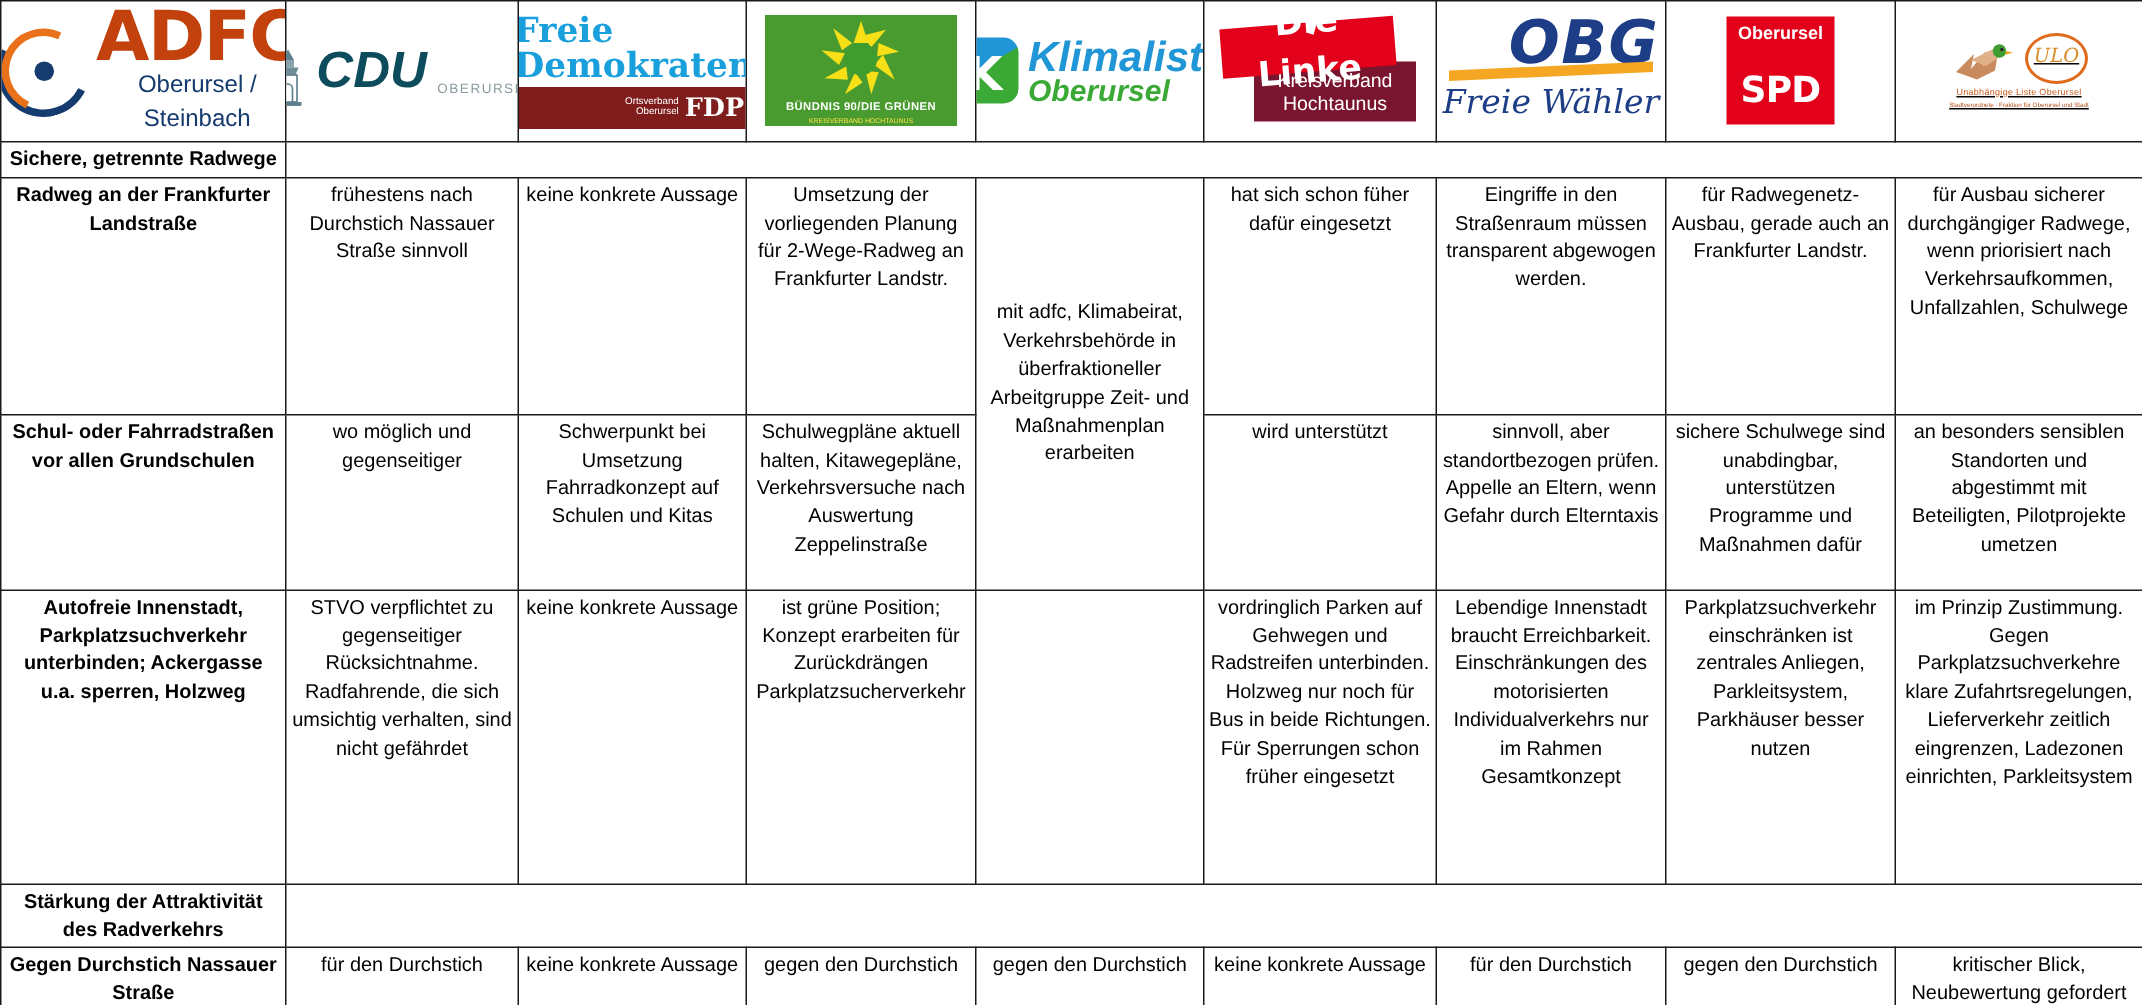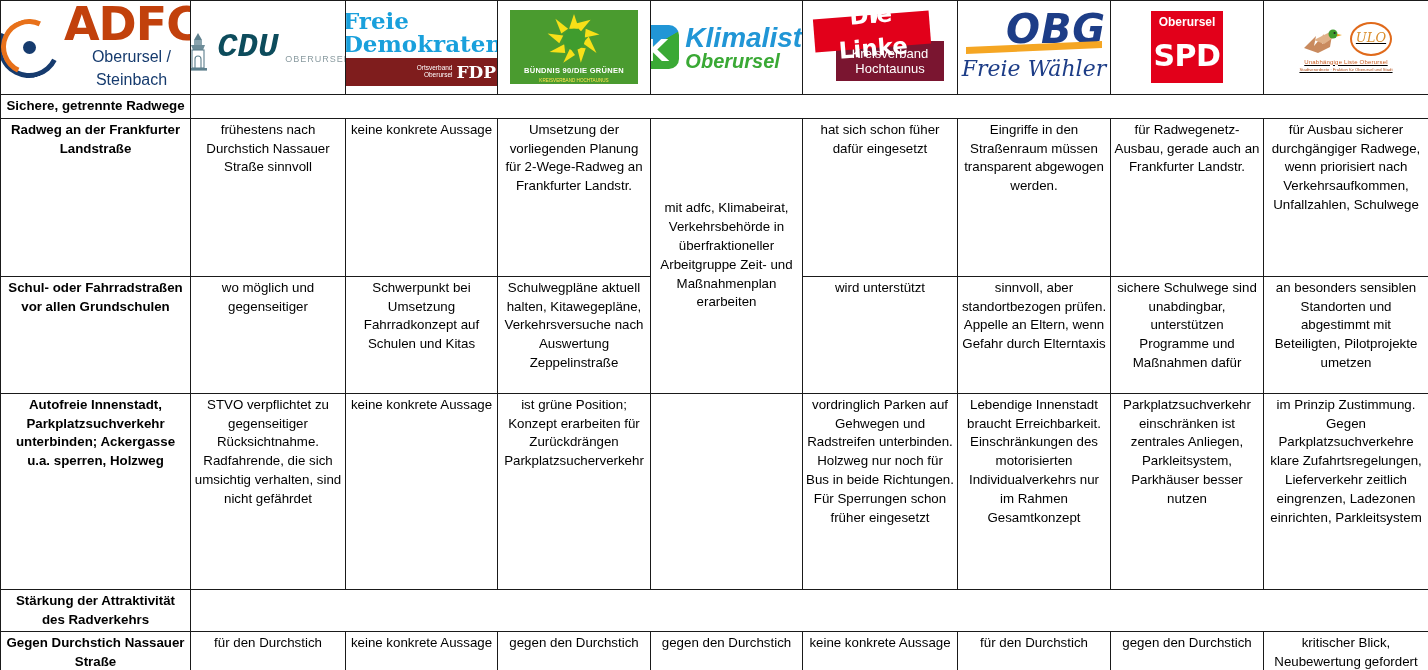--- a/index.html
+++ b/index.html
@@ -95,21 +95,21 @@
     font-size: 46px; font-weight: bold; color:#c2410c;
     letter-spacing:-1px; line-height:0.92; font-family:"DejaVu Sans", sans-serif;
   }
   .adfc-sub { font-size: 16px; color:#163b6e; margin-top:1px; }
 
   
   .cdu { display:flex; align-items:flex-end; gap:7px; }
   .cdu-church { width:24px; height:40px; position:relative; }
   .cdu-name {
     font-size:34px; font-weight:bold; color:#0d4c5c; letter-spacing:0px;
-    font-family:Liberation Mono, monospace; font-style:italic;
+    font-family:Liberation Sans, sans-serif; font-style:italic;
   }
   .cdu-sub { font-size:9px; color:#8a9ba0; letter-spacing:1px; padding-bottom:6px; }
 
   
   .fdp { text-align:left; padding-left:2px; }
   .fdp-l1 { font-size:23px; font-weight:bold; color:#19a0dc; line-height:1.0;
             font-family:"DejaVu Serif", serif; }
   .fdp-l2 { font-size:23px; font-weight:bold; color:#19a0dc; line-height:1.0;
             font-family:"DejaVu Serif", serif; }
   .fdp-bar {
@@ -175,21 +175,21 @@
   }
   .obg-sub { font-size:22px; font-style:italic; color:#1d3d87; font-family:"DejaVu Serif", serif; }
 
   
   .spd {
     width:72px; height:72px; background:#e2001a; display:flex;
     flex-direction:column; align-items:center; justify-content:space-between;
     padding:3px 0 6px 0;
   }
   .spd-top { color:#fff; font-size:12px; font-weight:bold; }
-  .spd-big { color:#fff; font-size:30px; font-weight:bold; letter-spacing:-0.5px;
+  .spd-big { color:#fff; font-size:24px; font-weight:bold; letter-spacing:-0.5px;
              font-family:"DejaVu Sans", sans-serif; }
 
   
   .ulo { display:flex; flex-direction:column; align-items:center;text-decoration:underline; }
   .ulo-row { display:flex; align-items:center; gap:6px; }
   .ulo-bird { width:44px; height:34px; position:relative; }
   .ulo-ring {
     width:42px; height:34px; border:2.2px solid #e06a1b; border-radius:50%;
     display:flex; align-items:center; justify-content:center;
   }

